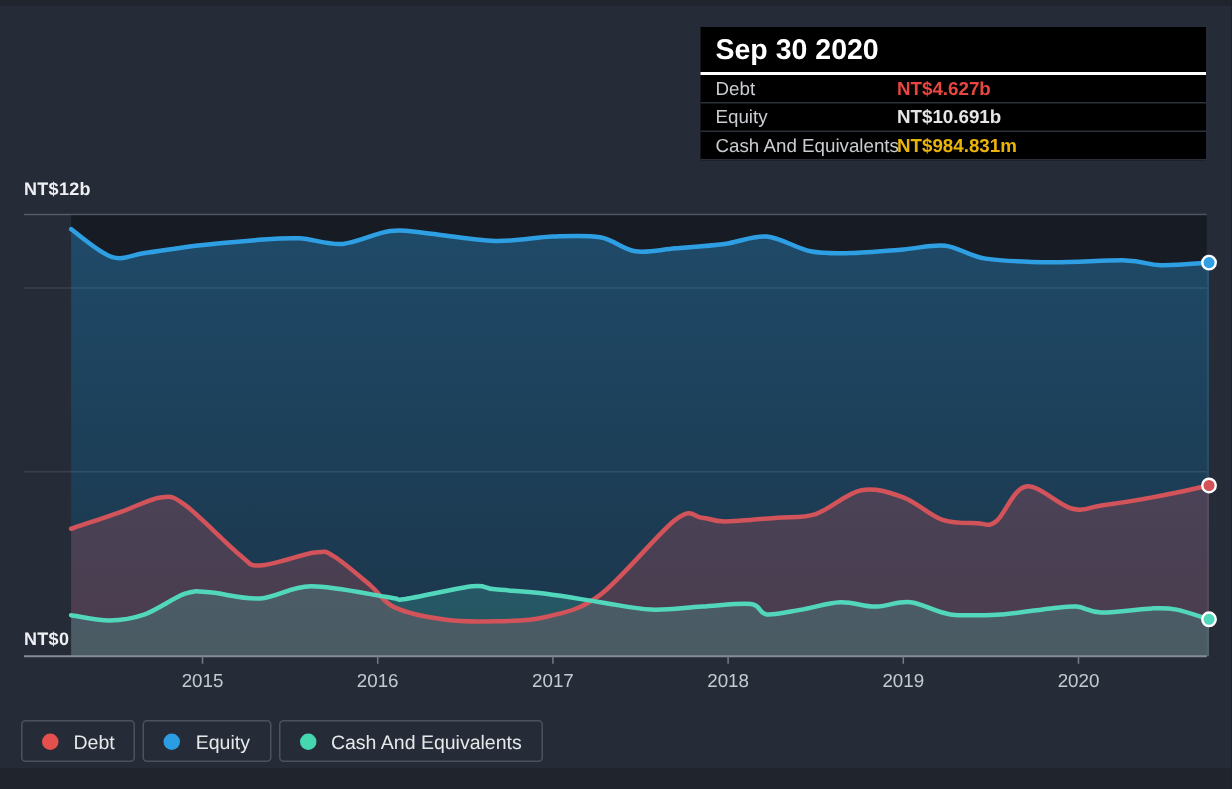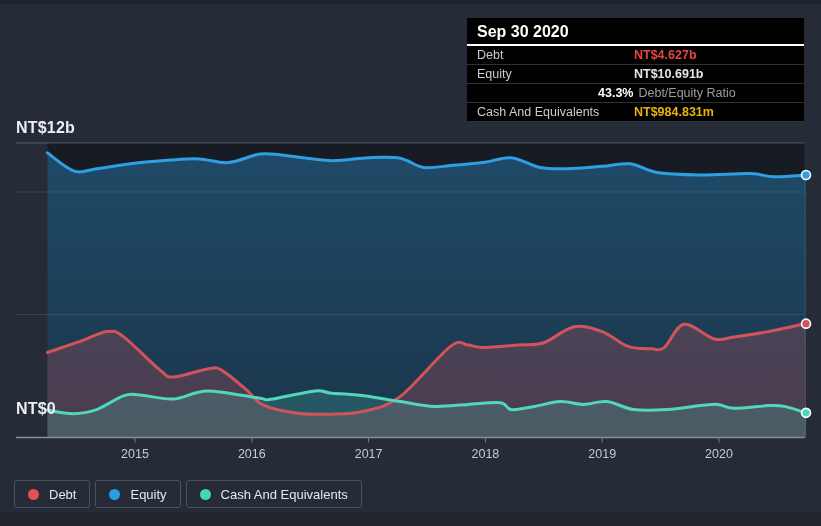--- a/index.html
+++ b/index.html
@@ -1,33 +1,33 @@
 <!DOCTYPE html>
 <html><head>
 <meta charset="utf-8">
 <style>
   html,body{margin:0;padding:0;background:#1f242d;}
   .page{position:relative;width:821px;height:526px;background:#1f242d;overflow:hidden;
         font-family:"Liberation Sans",sans-serif;}
   .canvas-bg{position:absolute;left:0;top:4px;width:821px;height:508px;background:#262c37;}
   #chart-svg{position:absolute;left:0;top:0;width:821px;height:526px;display:block;}
 
-  .ylabel{position:absolute;left:16px;color:#edeff2;font-size:16px;font-weight:bold;letter-spacing:.2px;}
+  .ylabel{position:absolute;left:16px;color:#edeff2;font-size:12px;font-weight:bold;letter-spacing:.2px;}
   .ylabel.max{top:119px;}
-  .ylabel.zero{top:400px;}
+  .ylabel.zero{top:419px;}
 
   
   .tooltip{position:absolute;left:467px;top:18px;width:337px;background:#000;color:#fff;
            box-sizing:border-box;}
-  .tooltip .tt-header{font-size:16px;font-weight:bold;padding:5px 10px 3px 10px;
+  .tooltip .tt-header{font-size:19px;font-weight:bold;padding:5px 10px 3px 10px;
            border-bottom:2px solid #ffffff;}
   .tt-row{display:flex;align-items:center;height:18px;border-bottom:1px solid #2d3138;
           font-size:12.5px;}
   .tt-label{width:121px;padding-left:10px;color:#c9ccd1;flex:none;white-space:nowrap;}
-  .tt-value{font-weight:bold;white-space:nowrap;margin-left:36px;}
+  .tt-value{font-weight:bold;white-space:nowrap;}
   .tt-ratio-label{color:#989ca3;font-weight:normal;margin-left:5px;}
   .tt-ratio-pct{color:#ffffff;font-weight:bold;}
 
   
   .legend{position:absolute;left:14px;top:480px;display:flex;gap:5px;}
   .legend-item{display:flex;align-items:center;height:28px;padding:0 13px;border:1px solid #4b515e;
                border-radius:3px;background:transparent;color:#e6e8ea;font-size:13px;box-sizing:border-box;}
   .legend-dot{width:11px;height:11px;border-radius:50%;margin-right:10px;flex:none;}
 </style>
 </head>
@@ -78,25 +78,20 @@
     <div class="tt-header">Sep 30 2020</div>
     <div class="tt-row">
       <span class="tt-label">Debt</span>
       <span class="tt-value" id="tt-debt-value" style="color: rgb(232, 70, 63);">NT$4.627b</span>
     </div>
     <div class="tt-row">
       <span class="tt-label">Equity</span>
       <span class="tt-value" id="tt-equity-value" style="color: #e5e5e5;">NT$10.691b</span>
     </div>
     <div class="tt-row">
-      <span class="tt-label"></span>
-      <span class="tt-ratio-pct">43.3%</span>
-      <span class="tt-ratio-label">Debt/Equity Ratio</span>
-    </div>
-    <div class="tt-row">
       <span class="tt-label">Cash And Equivalents</span>
       <span class="tt-value" id="tt-cash-value" style="color: #eab308;">NT$984.831m</span>
     </div>
   </div>
 
   <div class="legend">
     <div class="legend-item">
       <span class="legend-dot" style="background: rgb(227, 80, 77);"></span>
       <span>Debt</span>
     </div>

